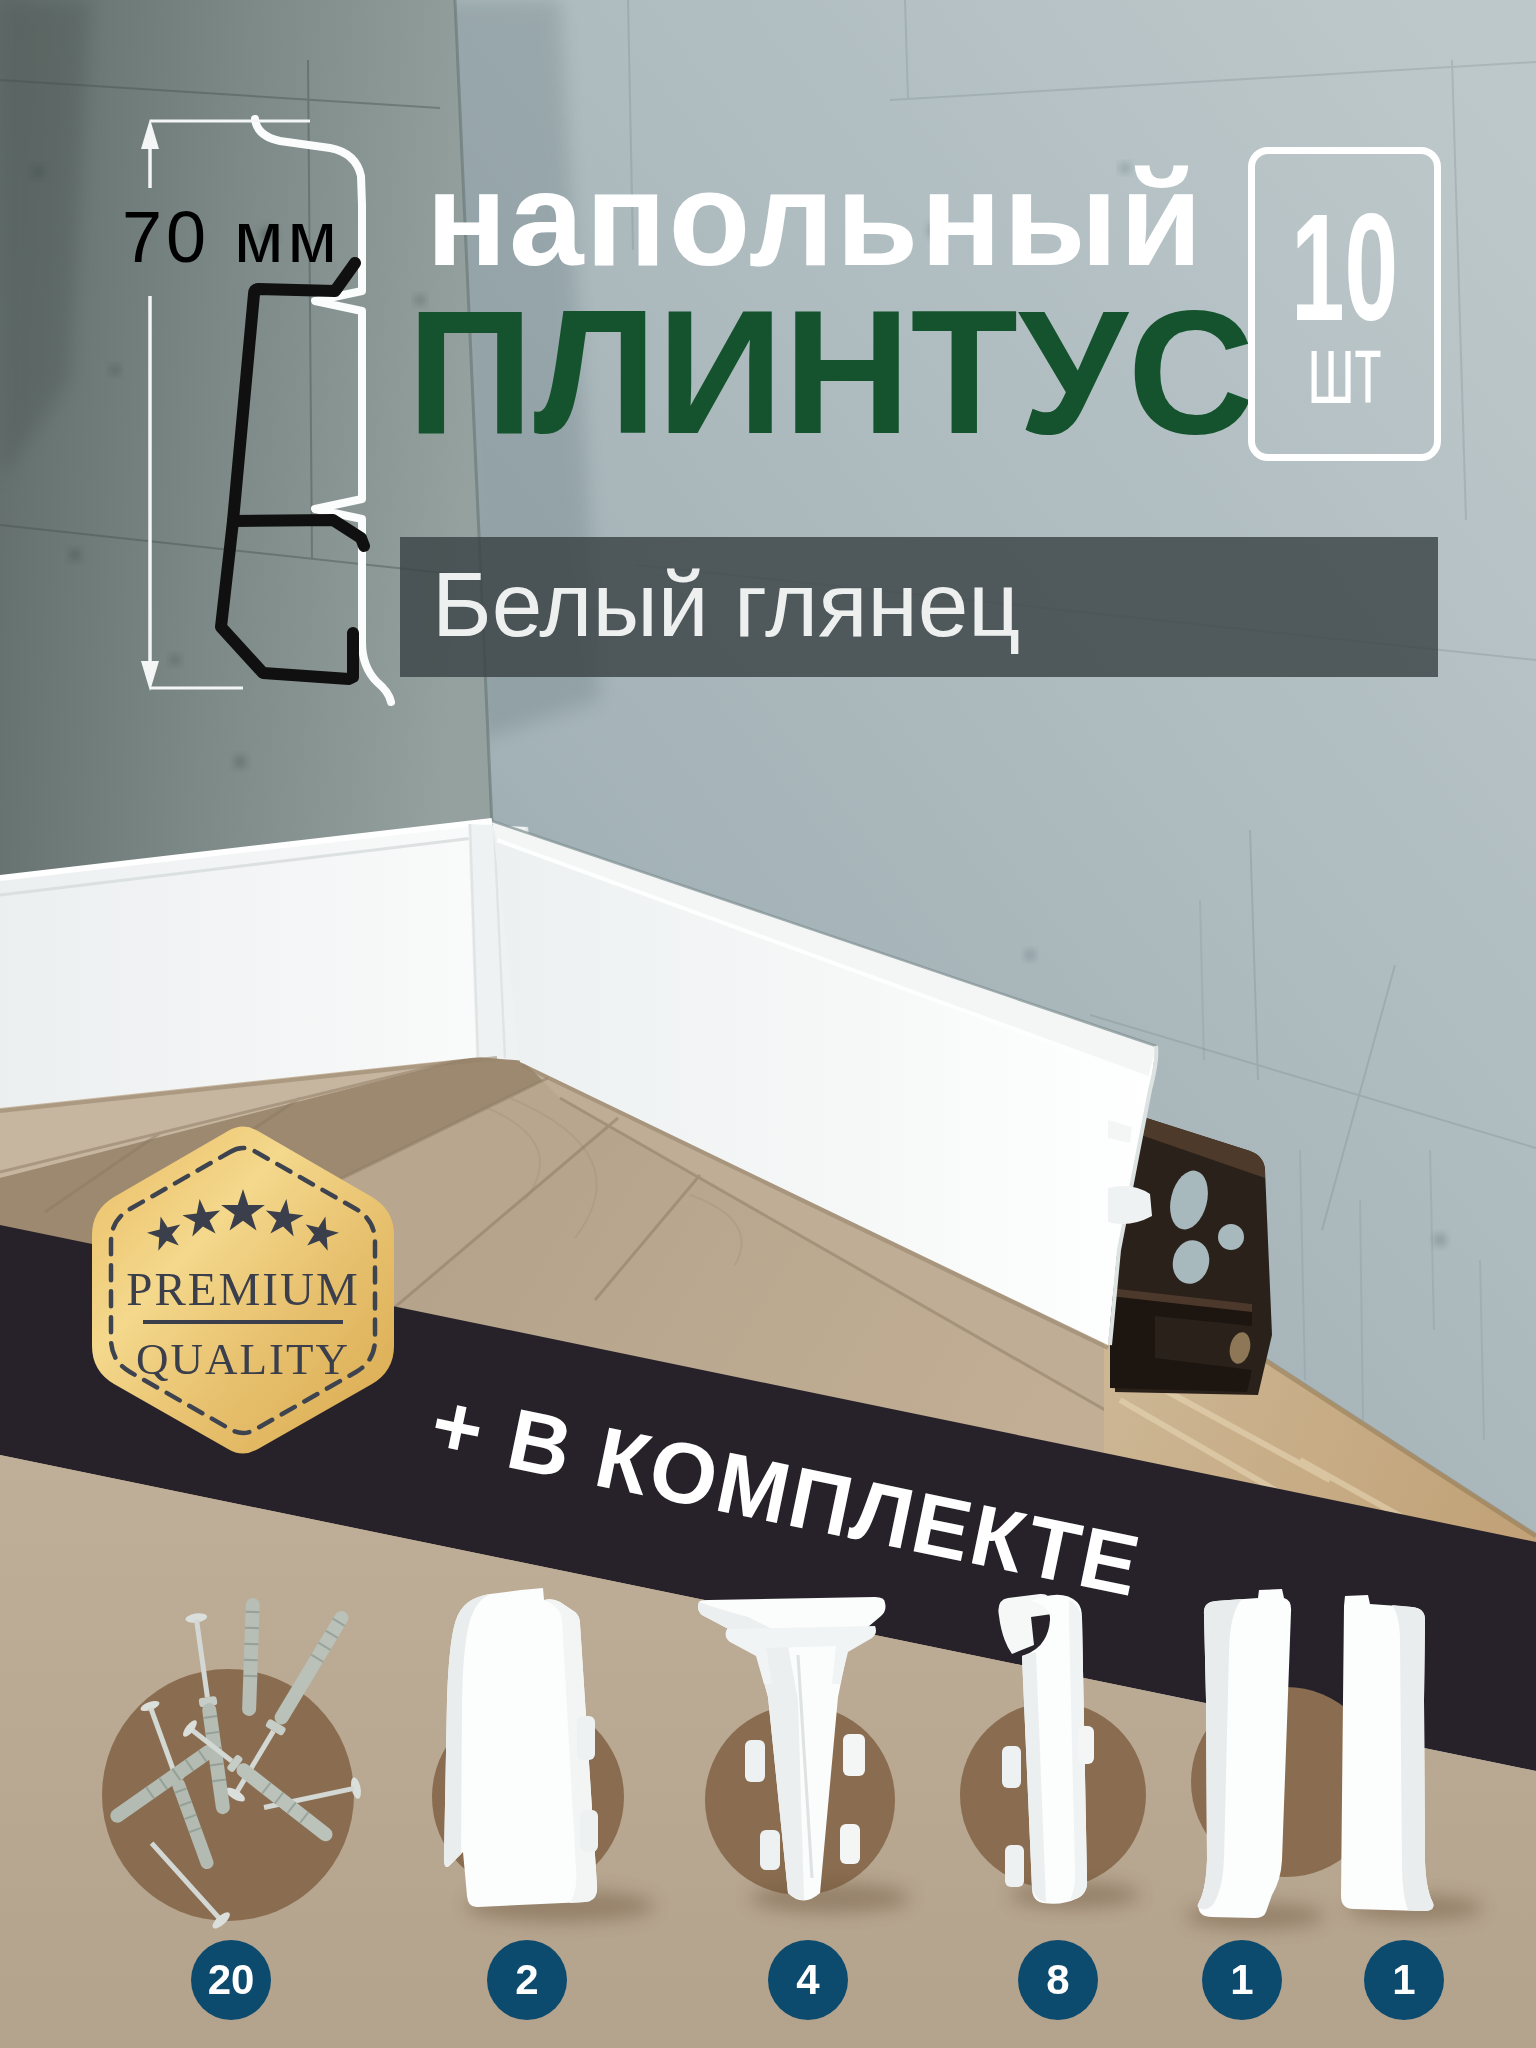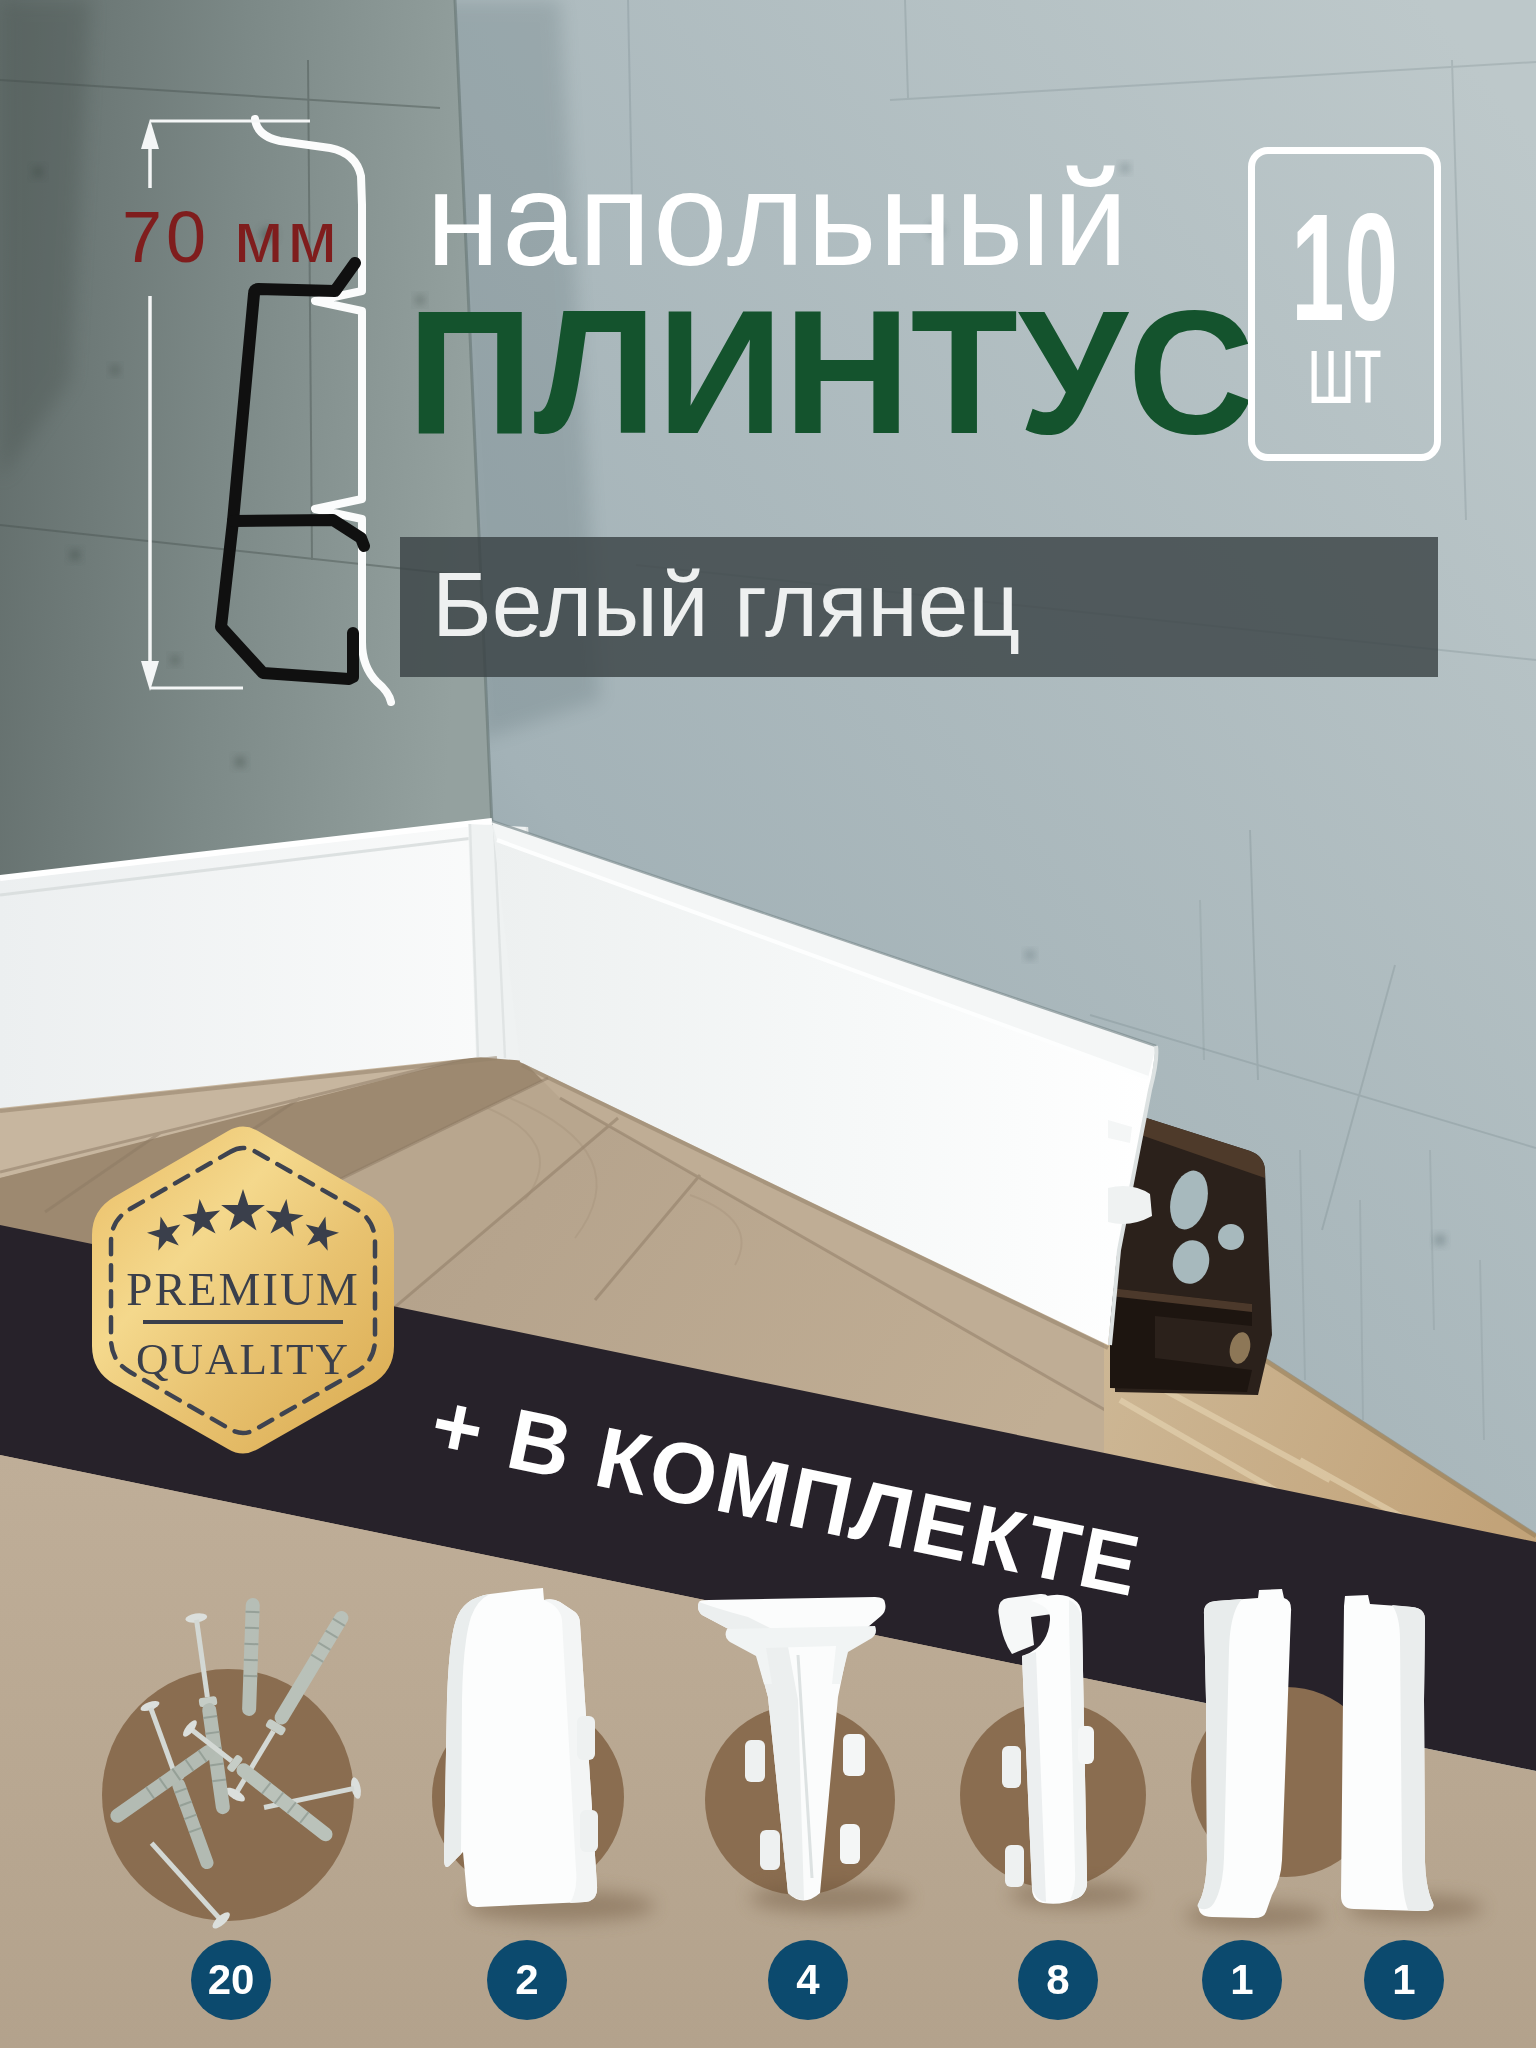--- a/index.html
+++ b/index.html
@@ -1,20 +1,20 @@
 <!DOCTYPE html>
 <html><head>
 <meta charset="utf-8">
 <style>
   html,body{margin:0;padding:0;}
   .page{position:relative;width:1536px;height:2048px;overflow:hidden;background:#a7b6ba;font-family:"Liberation Sans",sans-serif;}
   .abs{position:absolute;}
-  .h1{left:426px;top:152px;font-size:134px;font-weight:400;color:#fff;letter-spacing:2px;line-height:1;}
+  .h1{left:426px;top:152px;font-size:134px;font-weight:700;color:#fff;letter-spacing:2px;line-height:1;}
   .h2{left:407px;top:284px;font-size:176px;font-weight:700;color:#14532d;letter-spacing:0px;line-height:1;}
-  .mm70{left:122px;top:201px;font-size:72px;color:#7f1d1d;letter-spacing:4px;line-height:1;}
+  .mm70{left:122px;top:201px;font-size:72px;color:#000000;letter-spacing:4px;line-height:1;}
   .badge10{left:1248px;top:147px;width:193px;height:314px;border:7px solid #fff;border-radius:20px;box-sizing:border-box;}
   .n10{position:absolute;left:0;width:100%;top:36px;text-align:center;font-size:153px;font-weight:700;color:#fff;line-height:1;transform:scaleX(0.63);}
   .sht{position:absolute;left:0;width:100%;top:166px;text-align:center;font-size:98px;font-weight:400;color:#fff;line-height:1;transform:scaleX(0.60);}
   .colorband{left:400px;top:503px;width:1038px;height:140px;background:rgba(58,67,70,0.82);margin-top:34px;}
   .colortext{position:absolute;left:32px;top:22px;font-size:91px;color:#eef0f0;line-height:1;}
   .kit{left:433px;top:1378px;font-size:86px;font-weight:700;color:#fff;letter-spacing:2px;line-height:1;transform:rotate(11.7deg);transform-origin:0 50%;white-space:nowrap;}
   .num{width:80px;height:80px;border-radius:50%;background:#0c4a6e;color:#fff;font-size:42px;font-weight:700;display:flex;align-items:center;justify-content:center;}
 </style>
 </head>
 <body>

